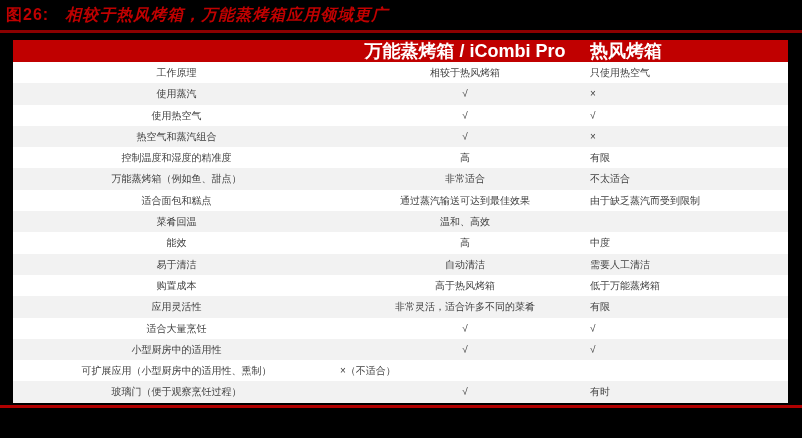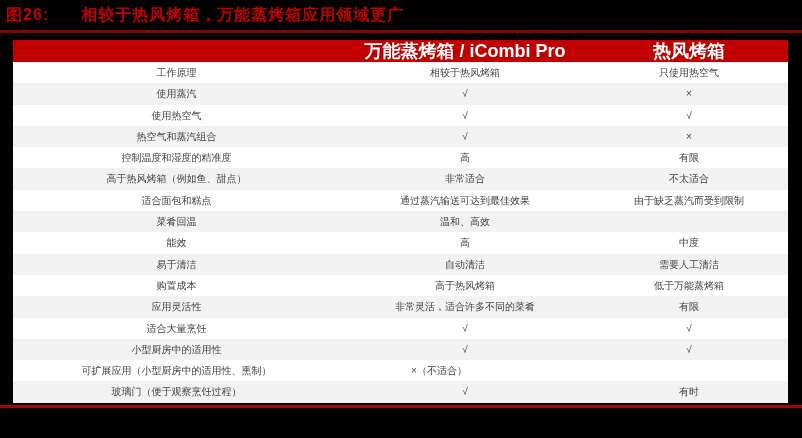--- a/index.html
+++ b/index.html
@@ -9,21 +9,21 @@
     font-family:"Liberation Sans","DejaVu Sans",sans-serif;
     position:relative;overflow:hidden;
   }
   .figure-title{
     position:absolute;left:6px;top:5px;
     color:#c00000;font-size:16px;font-weight:bold;
     white-space:nowrap;
   }
   .fig-label{letter-spacing:1px}
   .fig-caption{
-    margin-left:32px;
+    font-style:italic;margin-left:16px;
     font-family:"DejaVu Serif","Liberation Serif",serif;
     letter-spacing:1px;
   }
   .title-rule{
     position:absolute;left:0;top:30px;width:802px;height:3px;
     background:#8b0000;
   }
   .cmp-table{
     position:absolute;left:13px;top:40px;width:775px;
   }
@@ -32,21 +32,21 @@
     background:#c00000;color:#ffffff;
     font-weight:bold;font-size:18px;
   }
   .tr{
     display:flex;height:21.3px;line-height:21.4px;
     font-size:10px;color:#3f3f3f;background:#ffffff;
   }
   .tbody .tr:nth-child(even){background:#f2f2f2}
   .col1{width:327px;text-align:center;overflow:hidden;white-space:nowrap}
   .col2{width:250px;text-align:center;overflow:hidden;white-space:nowrap}
-  .col3{width:198px;text-align:center;overflow:hidden;white-space:nowrap}
+  .col3{width:198px;overflow:hidden;white-space:nowrap}
   .bottom-rule{
     position:absolute;left:0;top:405px;width:802px;height:3px;
     background:#b00000;
   }
 </style>
 </head>
 <body>
 
 <div class="figure-title">
   <span class="fig-label">图26:</span><span class="fig-caption">相较于热风烤箱，万能蒸烤箱应用领域更广</span>
@@ -80,21 +80,21 @@
         <div class="col1">热空气和蒸汽组合</div>
         <div class="col2">√</div>
         <div class="col3">×</div>
       </div>
       <div class="tr">
         <div class="col1">控制温度和湿度的精准度</div>
         <div class="col2">高</div>
         <div class="col3">有限</div>
       </div>
       <div class="tr">
-        <div class="col1">高于热风烤箱（例如鱼、甜点）</div>
+        <div class="col1">万能蒸烤箱（例如鱼、甜点）</div>
         <div class="col2">非常适合</div>
         <div class="col3">不太适合</div>
       </div>
       <div class="tr">
         <div class="col1">适合面包和糕点</div>
         <div class="col2">通过蒸汽输送可达到最佳效果</div>
         <div class="col3">由于缺乏蒸汽而受到限制</div>
       </div>
       <div class="tr">
         <div class="col1">菜肴回温</div>

